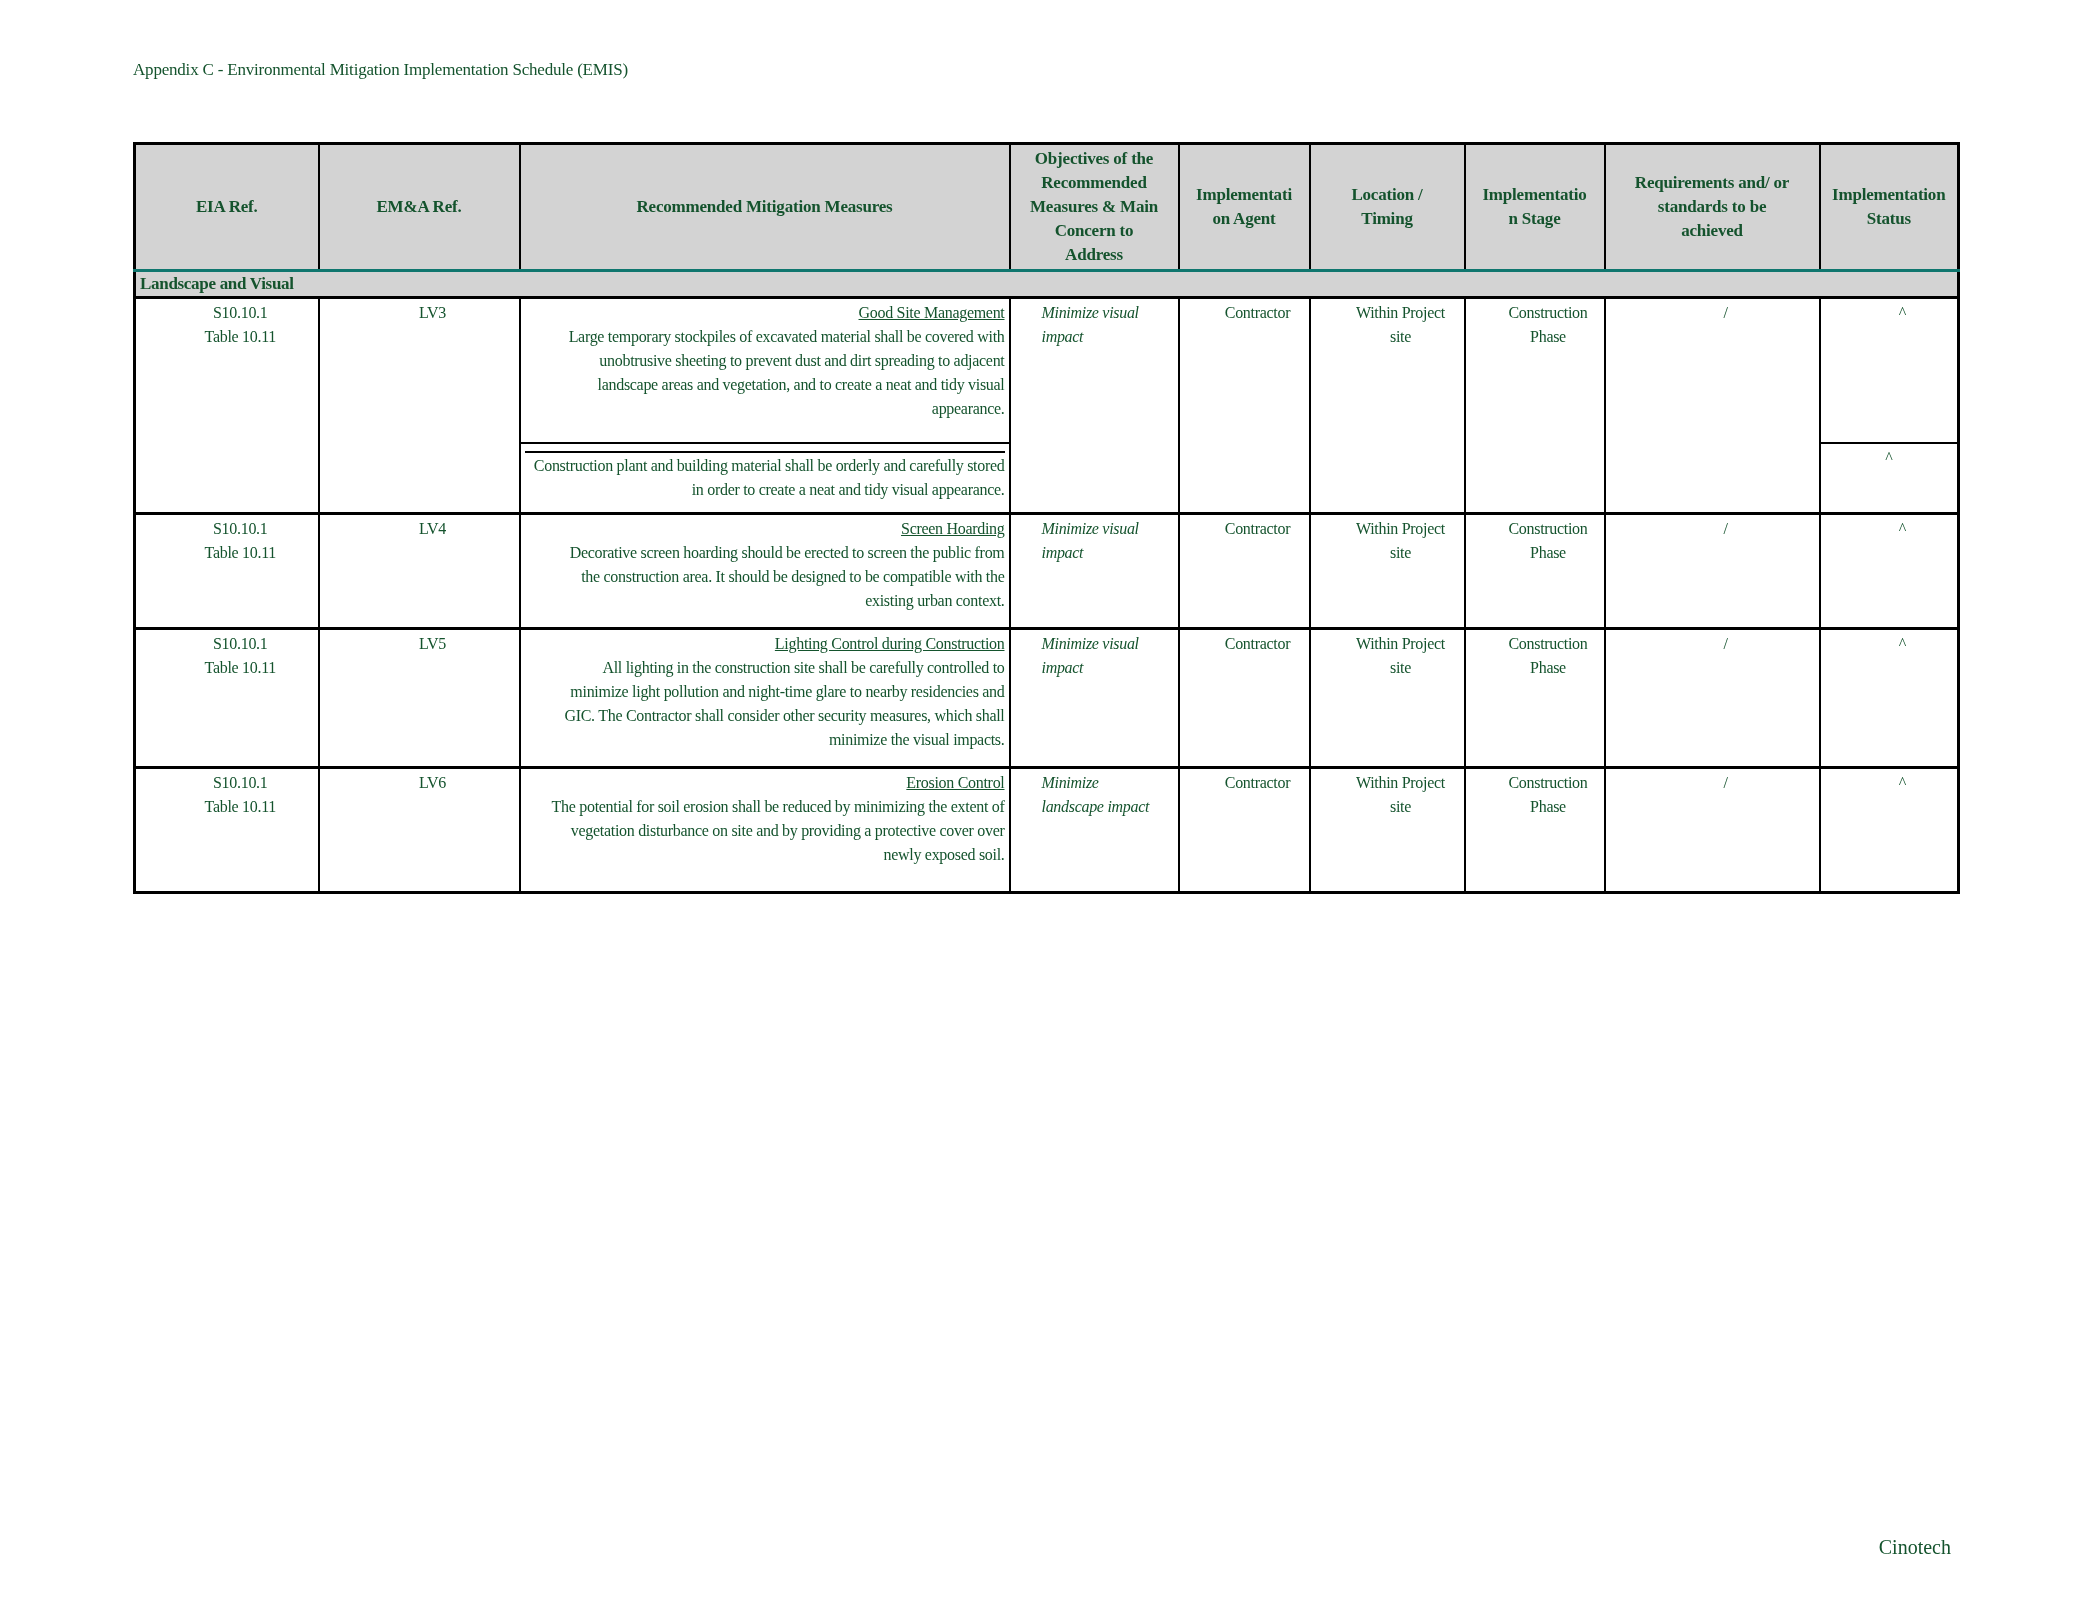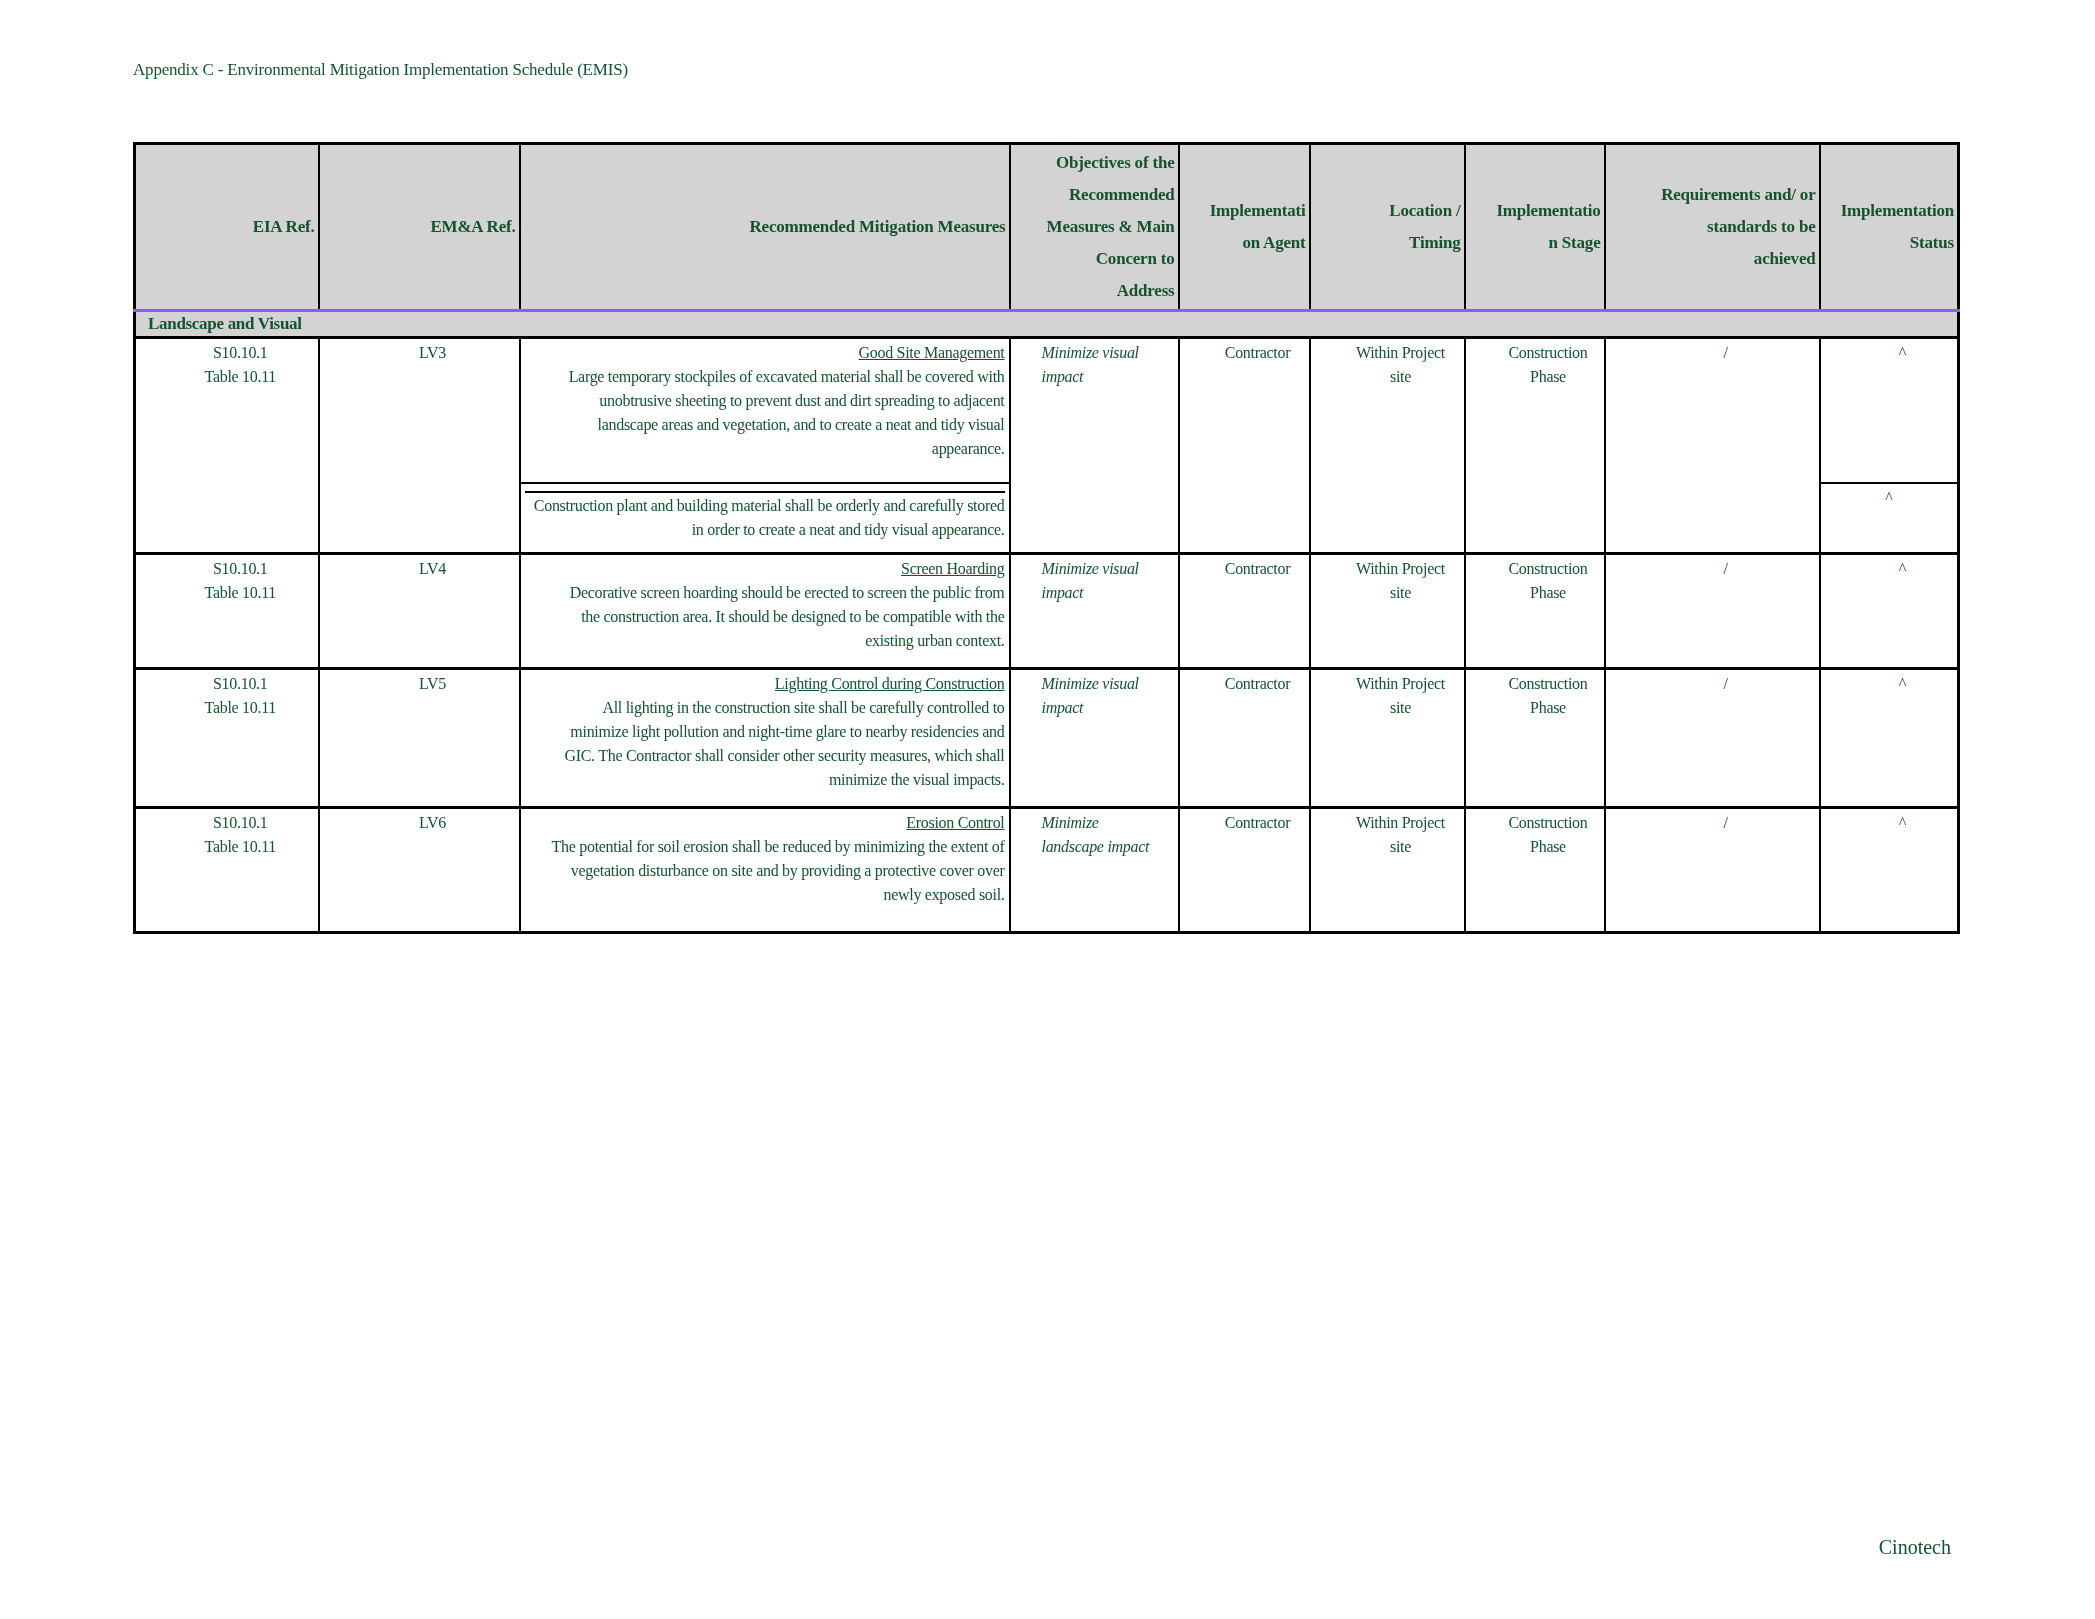--- a/index.html
+++ b/index.html
@@ -34,43 +34,43 @@
     vertical-align: top;
     padding: 2px 4px;
     font-size: 16px;
     line-height: 24px;
     letter-spacing: -0.3px;
     word-wrap: break-word;
   }
   table.emis thead th {
     background: #d3d3d3;
     vertical-align: middle;
-    text-align: right;
+    text-align: center;
     font-weight: bold;
     font-size: 17px;
     letter-spacing: -0.2px;
     white-space: pre-line;
-    border-bottom: 3px solid #8b5cf6;
-    line-height: 32px;
+    border-bottom: 3px solid #0f766e;
+    line-height: 24px;
     padding: 2px 3px;
   }
   tr.r-head    { height: 123px; }
   tr.r-section { height: 27px;  }
   tr.r-lv3a    { height: 145px; }
   tr.r-lv3b    { height: 71px;  }
   tr.r-lv4     { height: 115px; }
   tr.r-lv5     { height: 139px; }
   tr.r-lv6     { height: 125px; }
   tr.section-row td {
     background: #d3d3d3;
     font-weight: bold;
     font-size: 17px;
     text-align: left;
     line-height: 22px;
-    padding: 1px 12px;
+    padding: 1px 4px;
     vertical-align: middle;
   }
   tr.mainrow td { border-top-width: 3px; padding-left: 31px; }
   .preline { white-space: pre-line; }
   .c-eia, .c-ema, .c-agent, .c-loc, .c-stage, .c-req, .c-status { text-align: center; }
   .c-measures { text-align: right; padding-left: 5px; padding-right: 5px; }
   .c-obj { text-align: left; padding-left: 3px; font-style: italic; }
   .m-title { text-decoration: underline; }
   .c-measures.sub { padding-top: 0; }
   .subbox { border-top: 2px solid #000; margin-top: 7px; padding-top: 1px; font-family: Liberation Serif, serif; }

